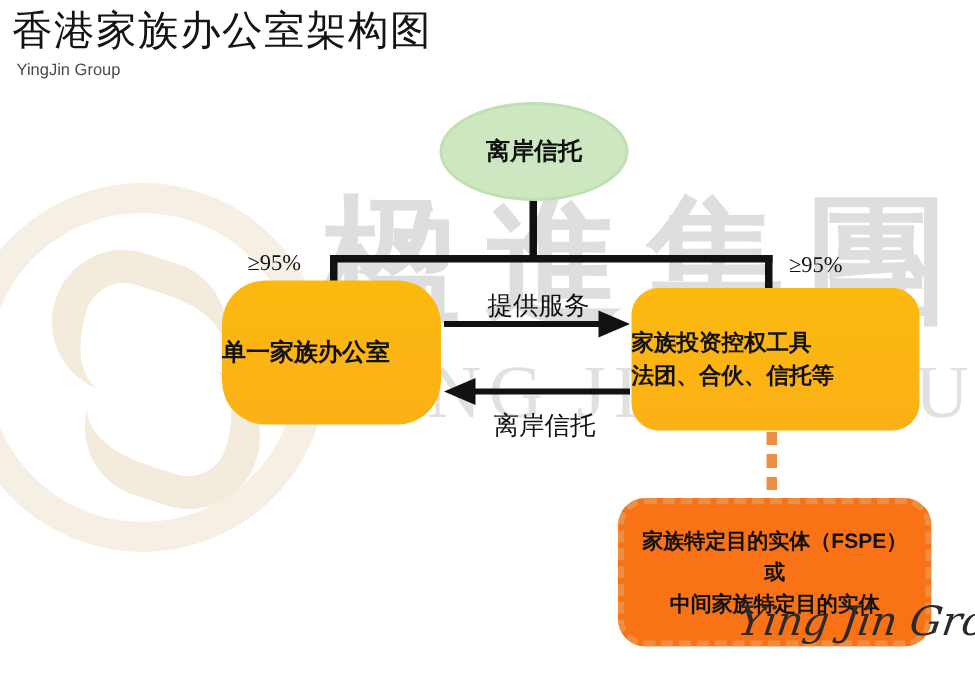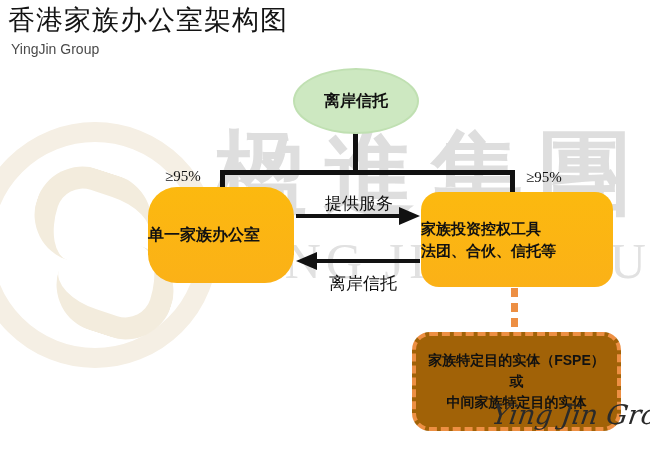--- a/index.html
+++ b/index.html
@@ -36,40 +36,40 @@
   .wm-script{
     position:absolute;left:492px;top:399px;z-index:6;white-space:nowrap;
     font-family:"DejaVu Serif","Liberation Serif",serif;font-style:italic;
     font-size:27px;color:#2a2a2a;transform:skewX(-8deg);
   }
   
   .title{
     position:absolute;left:8px;top:2px;margin:0;z-index:2;
     font-size:27px;font-weight:400;color:#141414;letter-spacing:1px;
   }
-  .subtitle{position:absolute;left:11px;top:41px;z-index:2;font-size:14px;color:#4a4a4a;}
+  .subtitle{position:absolute;left:11px;top:41px;z-index:2;font-size:11px;color:#4a4a4a;}
   
   .node-ellipse{
     position:absolute;left:293px;top:68px;width:126px;height:66px;z-index:2;
     background:#cde8c1;border:2px solid #c0e0b2;border-radius:50%;
     display:flex;align-items:center;justify-content:center;box-sizing:border-box;
   }
   .node-ellipse span{font-size:16px;font-weight:700;color:#111;}
   .obox{
     position:absolute;z-index:2;background:linear-gradient(180deg,#fcb90f,#fbb117);
     border-radius:18px;display:flex;flex-direction:column;
     align-items:flex-start;justify-content:center;text-align:center;color:#111;
   }
   .obox-left{left:148px;top:187px;width:146px;height:96px;border-radius:29px;}
   .obox-left .l1{font-size:16px;font-weight:700;}
   .obox-right{left:421px;top:192px;width:192px;height:95px;}
   .obox-right div{font-size:15px;font-weight:700;line-height:1.45;}
   .dashed-box{
     position:absolute;left:412px;top:332px;width:209px;height:99px;z-index:2;
-    border:4px dashed #ed8f43;border-radius:18px;background:#a16207;box-sizing:border-box;
+    border:4px dashed #ed8f43;border-radius:18px;background:#f97316;box-sizing:border-box;
     display:flex;flex-direction:column;align-items:center;justify-content:center;text-align:center;
   }
   .dashed-box div{font-size:14px;font-weight:700;color:#111;line-height:1.5;}
   
   .cline{position:absolute;background:#111;z-index:1;}
   .c-trust-v{left:353px;top:131px;width:5px;height:42px;}
   .c-horiz{left:220px;top:170px;width:295px;height:5px;}
   .c-stub-l{left:220px;top:170px;width:5px;height:20px;}
   .c-stub-r{left:510px;top:170px;width:5px;height:25px;}
   .arrow-line{position:absolute;background:#111;height:4px;z-index:2;}

